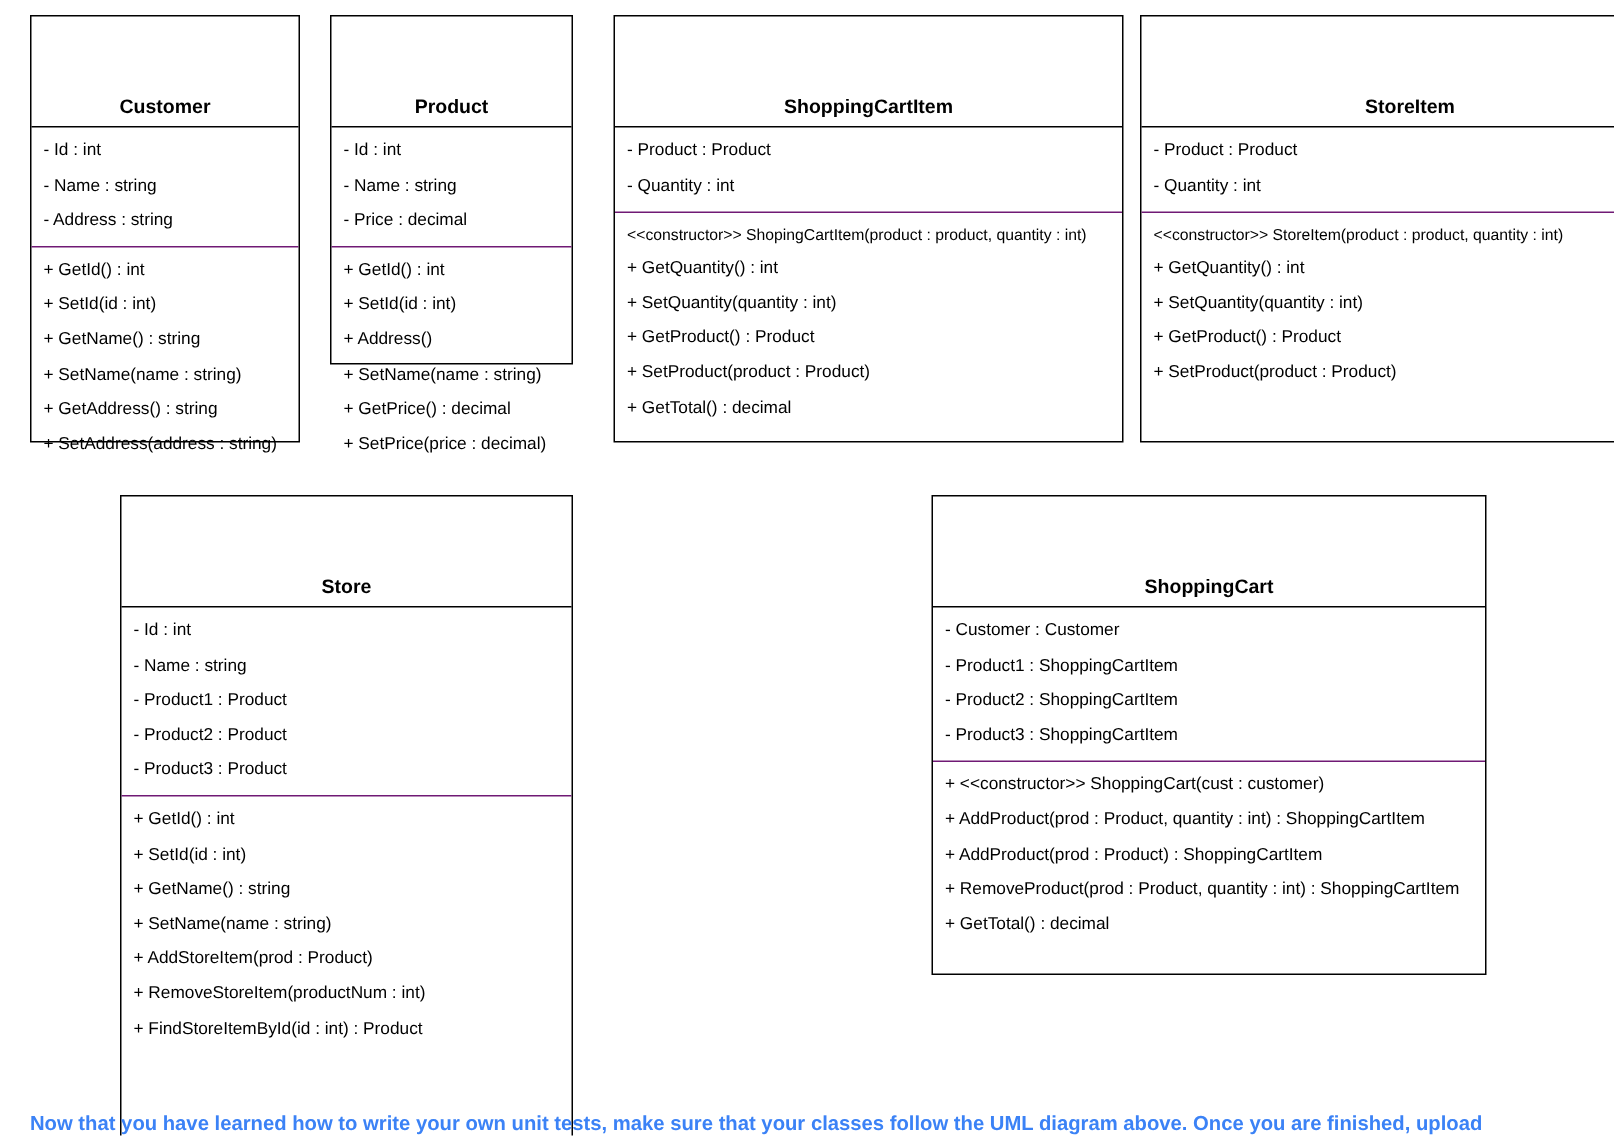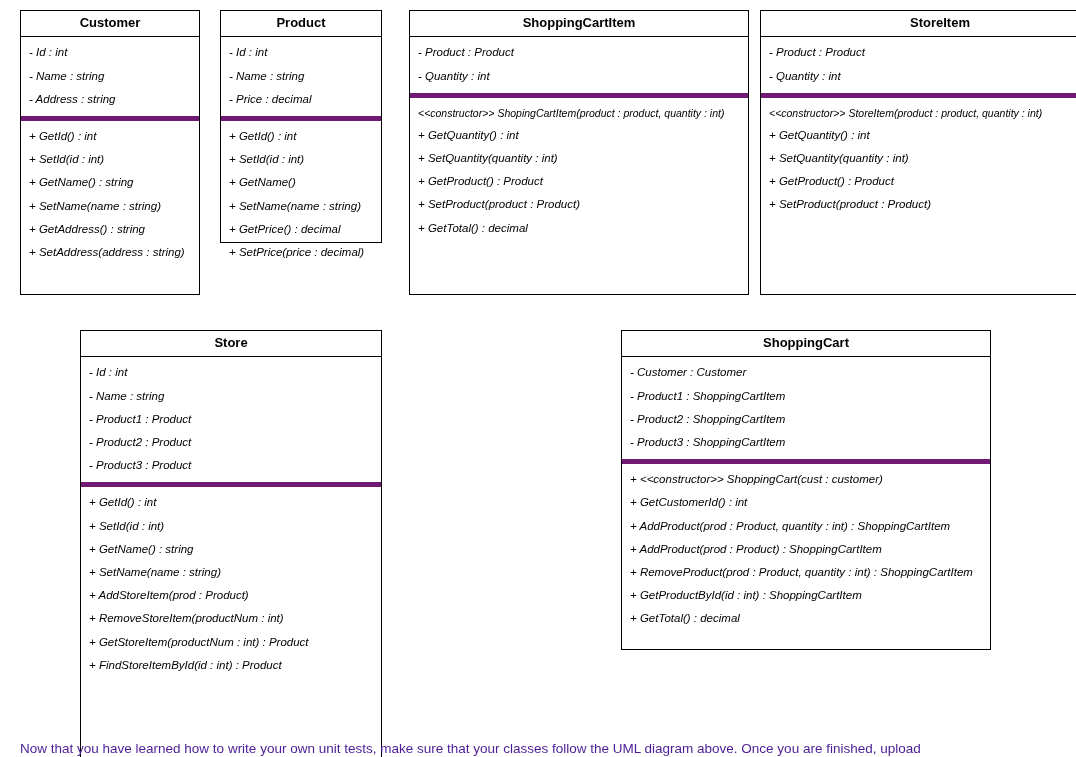--- a/index.html
+++ b/index.html
@@ -21,49 +21,50 @@
     background: #ffffff;
     box-sizing: border-box;
   }
   .uml-title {
     text-align: center;
     font-weight: bold;
     font-size: 13px;
     padding: 5px 4px 6px 4px;
     border-bottom: 1px solid #000000;
     line-height: 1.1;
+    margin-top: 48px;
   }
   .uml-section {
     padding: 4px 0 5px 0;
     box-sizing: border-box;
   }
   .uml-section + .uml-section {
-    border-top: 5px solid #701a75;
+    border-top: 1px solid #701a75;
   }
   .uml-row {
     font-size: 11.5px;
     line-height: 1.15;
     padding: 5px 8px 5px 8px;
     white-space: nowrap;
     overflow: hidden;
-    font-style: italic;
   }
   .uml-row.small {
     font-size: 10.5px;
   }
   .caption {
     position: absolute;
     left: 20px;
     top: 740px;
     width: 1056px;
     font-size: 13.5px;
-    color: #4c1d95;
+    color: #3b82f6;
     line-height: 1.3;
     white-space: nowrap;
     overflow: hidden;
+    font-weight: bold;
   }
 
   
   #cls-customer      { left: 20px;  top: 10px;  width: 180px; height: 285px; }
   #cls-product       { left: 220px; top: 10px;  width: 162px; height: 233px; }
   #cls-shoppingcartitem { left: 409px; top: 10px; width: 340px; height: 285px; }
   #cls-storeitem     { left: 760px; top: 10px;  width: 360px; height: 285px; }
   #cls-store         { left: 80px;  top: 330px; width: 302px; height: 506px; }
   #cls-shoppingcart  { left: 621px; top: 330px; width: 370px; height: 320px; }
 </style>
@@ -90,21 +91,21 @@
 <div class="uml-class" id="cls-product">
   <div class="uml-title">Product</div>
   <div class="uml-section">
     <div class="uml-row">- Id : int</div>
     <div class="uml-row">- Name : string</div>
     <div class="uml-row">- Price : decimal</div>
   </div>
   <div class="uml-section">
     <div class="uml-row">+ GetId() : int</div>
     <div class="uml-row">+ SetId(id : int)</div>
-    <div class="uml-row">+ GetName()</div>
+    <div class="uml-row">+ Address()</div>
     <div class="uml-row">+ SetName(name : string)</div>
     <div class="uml-row">+ GetPrice() : decimal</div>
     <div class="uml-row">+ SetPrice(price : decimal)</div>
   </div>
 </div>
 
 <div class="uml-class" id="cls-shoppingcartitem">
   <div class="uml-title">ShoppingCartItem</div>
   <div class="uml-section">
     <div class="uml-row">- Product : Product</div>
@@ -144,37 +145,34 @@
     <div class="uml-row">- Product2 : Product</div>
     <div class="uml-row">- Product3 : Product</div>
   </div>
   <div class="uml-section">
     <div class="uml-row">+ GetId() : int</div>
     <div class="uml-row">+ SetId(id : int)</div>
     <div class="uml-row">+ GetName() : string</div>
     <div class="uml-row">+ SetName(name : string)</div>
     <div class="uml-row">+ AddStoreItem(prod : Product)</div>
     <div class="uml-row">+ RemoveStoreItem(productNum : int)</div>
-    <div class="uml-row">+ GetStoreItem(productNum : int) : Product</div>
     <div class="uml-row">+ FindStoreItemById(id : int) : Product</div>
   </div>
 </div>
 
 <div class="uml-class" id="cls-shoppingcart">
   <div class="uml-title">ShoppingCart</div>
   <div class="uml-section">
     <div class="uml-row">- Customer : Customer</div>
     <div class="uml-row">- Product1 : ShoppingCartItem</div>
     <div class="uml-row">- Product2 : ShoppingCartItem</div>
     <div class="uml-row">- Product3 : ShoppingCartItem</div>
   </div>
   <div class="uml-section">
     <div class="uml-row">+ &lt;&lt;constructor&gt;&gt; ShoppingCart(cust : customer)</div>
-    <div class="uml-row">+ GetCustomerId() : int</div>
     <div class="uml-row">+ AddProduct(prod : Product, quantity : int) : ShoppingCartItem</div>
     <div class="uml-row">+ AddProduct(prod : Product) : ShoppingCartItem</div>
     <div class="uml-row">+ RemoveProduct(prod : Product, quantity : int) : ShoppingCartItem</div>
-    <div class="uml-row">+ GetProductById(id : int) : ShoppingCartItem</div>
     <div class="uml-row">+ GetTotal() : decimal</div>
   </div>
 </div>
 
 <div class="caption">Now that you have learned how to write your own unit tests, make sure that your classes follow the UML diagram above. Once you are finished, upload</div>
 
 </body></html>

